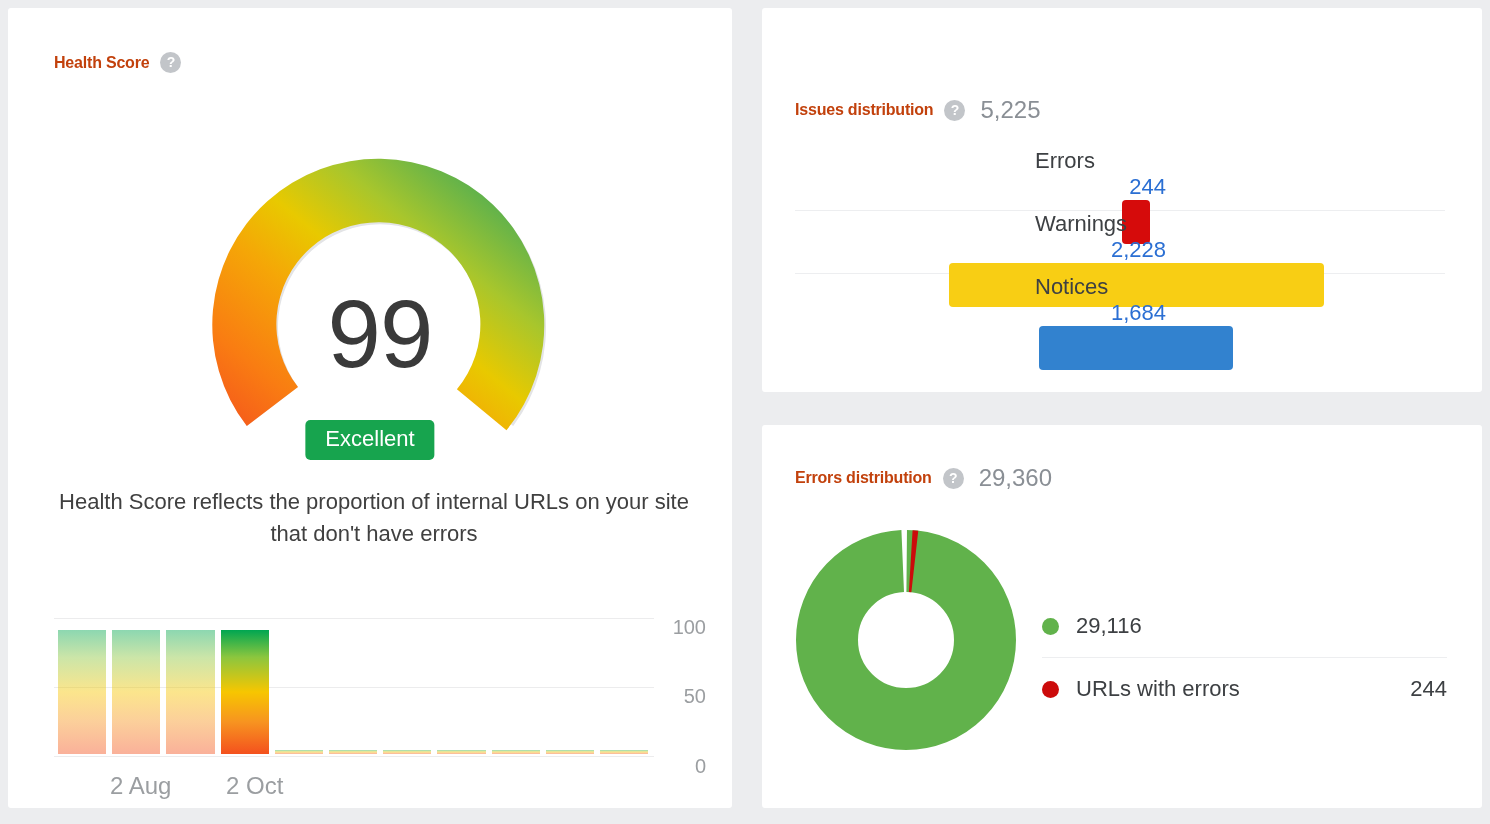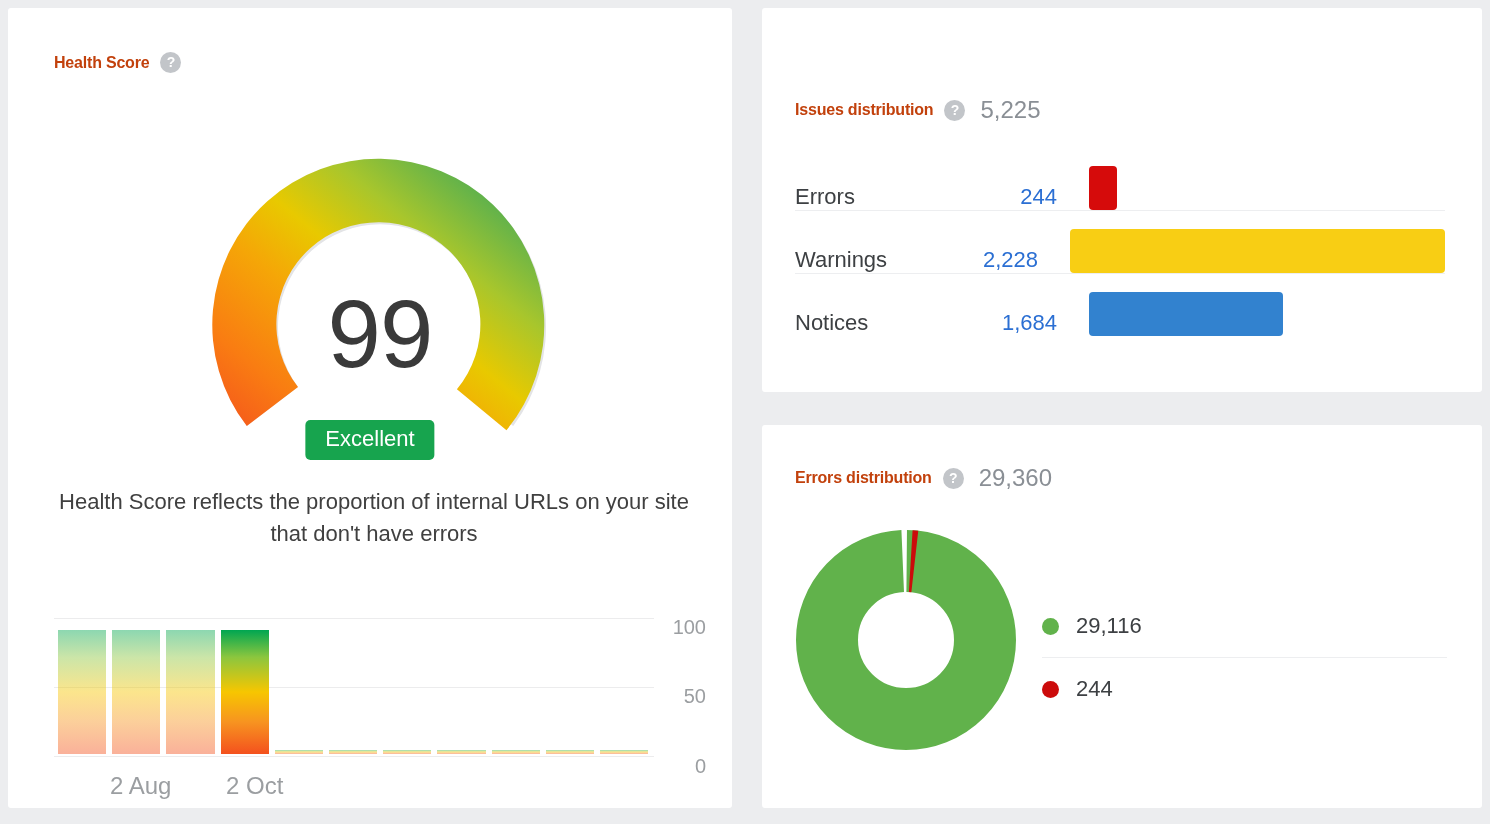--- a/index.html
+++ b/index.html
@@ -162,23 +162,24 @@
 
   
   #issue-rows {
     position: absolute;
     left: 33px;
     top: 140px;
     width: 650px;
   }
   .issue-row {
     display: flex;
-    align-items: flex-end;
+    align-items: center;
     height: 62px;
     border-bottom: 1px solid #edeef0;
+    flex-direction: column;
   }
   .issue-row:last-child { border-bottom: none; }
   .issue-label {
     width: 170px;
     font-size: 22px;
     color: #3d4043;
     white-space: nowrap;
   }
   .issue-value {
     width: 92px;
@@ -362,18 +363,19 @@
       </svg>
     </div>
 
     <div id="donut-legend">
       <div class="legend-row">
         <span class="legend-dot" style="background:#61b24b;"></span>
         <span class="legend-value">29,116</span>
       </div>
       <div class="legend-row">
         <span class="legend-dot" style="background:#cc0b0b;"></span>
+        <span class="legend-label">URLs with errors</span>
         <span class="legend-value">244</span>
       </div>
     </div>
   </div>
 
 </div>
 
 </body></html>

